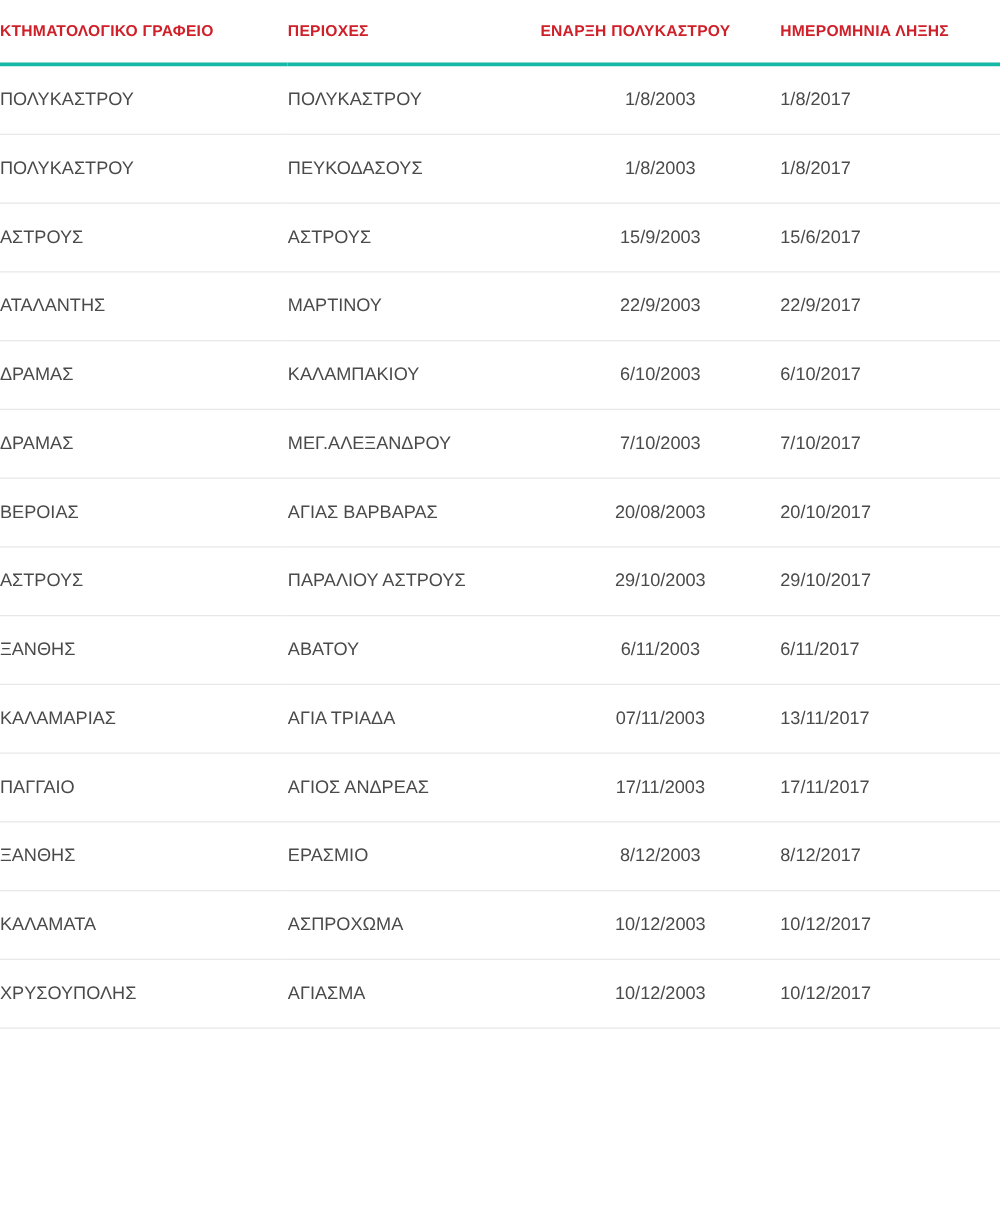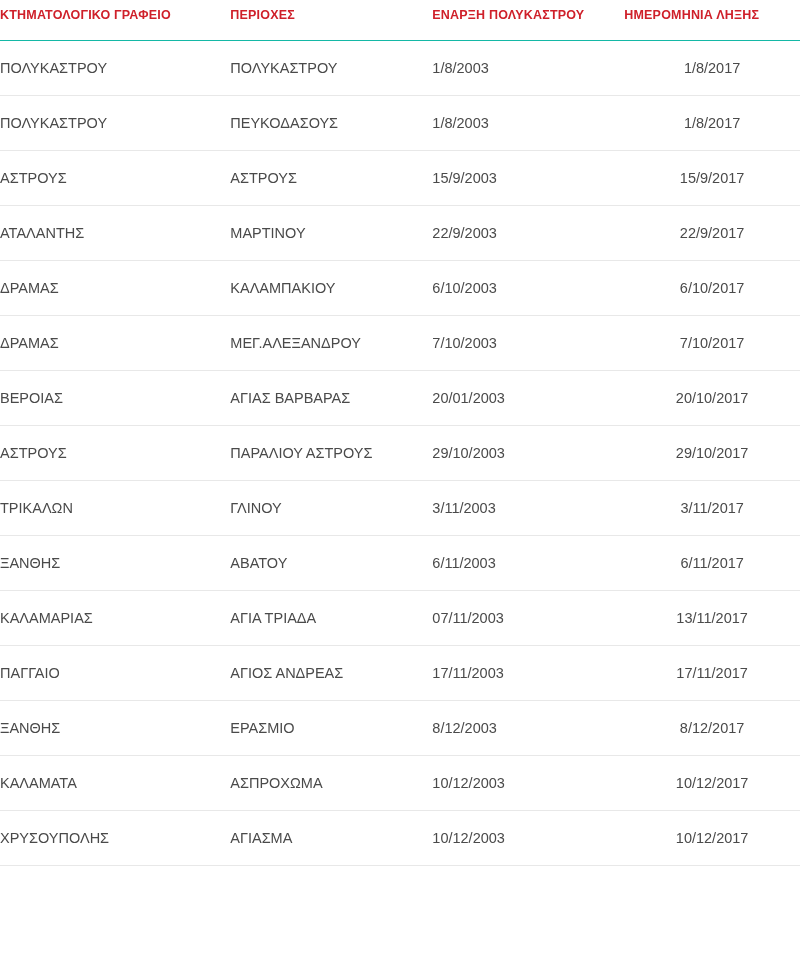--- a/index.html
+++ b/index.html
@@ -22,44 +22,44 @@
     width: 100%;
     border-collapse: collapse;
     table-layout: fixed;
   }
   table.data-table th {
     text-align: left;
     font-size: 12.5px;
     font-weight: bold;
     color: #cf202a;
     letter-spacing: 0.2px;
-    padding: 8px 0 18px 0;
-    border-bottom: 1px solid #14b8a6;
+    padding: 18px 0 18px 0;
+    border-bottom: 3px solid #14b8a6;
     vertical-align: middle;
     white-space: nowrap;
   }
   table.data-table td {
     font-size: 14.5px;
     color: #4a4a4a;
     padding: 19px 0 19px 0;
     border-bottom: 1px solid #e8e8e8;
     vertical-align: middle;
     white-space: nowrap;
   }
   
   th.col-0, td.col-0 { width: 228px; padding-left: 8px; }
   th.col-1, td.col-1 { width: 200px; padding-left: 8px; }
-  th.col-2, td.col-2 { width: 190px; padding-left: 8px; }
+  th.col-2, td.col-2 { width: 190px; padding-left: 8px; text-align: center; }
   th.col-3, td.col-3 { width: 174px; padding-left: 8px; }
 
   th.col-2 { text-align: right; padding-right: 8px; }
   th.col-3 { text-align: right; padding-right: 12px; }
 
   td.col-2 { padding-left: 0; text-indent: 0; }
-  td.col-3 { padding-left: 0; text-align: center; }
+  td.col-3 { padding-left: 0; }
 </style>
 </head>
 <body>
 
 <div class="table-wrap">
   <table class="data-table">
     <thead>
       <tr>
         <th class="col-0">ΚΤΗΜΑΤΟΛΟΓΙΚΟ ΓΡΑΦΕΙΟ</th>
         <th class="col-1">ΠΕΡΙΟΧΕΣ</th>
@@ -77,21 +77,21 @@
         <tr>
           <td class="col-0">ΠΟΛΥΚΑΣΤΡΟΥ</td>
           <td class="col-1">ΠΕΥΚΟΔΑΣΟΥΣ</td>
           <td class="col-2">1/8/2003</td>
           <td class="col-3">1/8/2017</td>
         </tr>
         <tr>
           <td class="col-0">ΑΣΤΡΟΥΣ</td>
           <td class="col-1">ΑΣΤΡΟΥΣ</td>
           <td class="col-2">15/9/2003</td>
-          <td class="col-3">15/9/2017</td>
+          <td class="col-3">15/6/2017</td>
         </tr>
         <tr>
           <td class="col-0">ΑΤΑΛΑΝΤΗΣ</td>
           <td class="col-1">ΜΑΡΤΙΝΟΥ</td>
           <td class="col-2">22/9/2003</td>
           <td class="col-3">22/9/2017</td>
         </tr>
         <tr>
           <td class="col-0">ΔΡΑΜΑΣ</td>
           <td class="col-1">ΚΑΛΑΜΠΑΚΙΟΥ</td>
@@ -100,34 +100,28 @@
         </tr>
         <tr>
           <td class="col-0">ΔΡΑΜΑΣ</td>
           <td class="col-1">ΜΕΓ.ΑΛΕΞΑΝΔΡΟΥ</td>
           <td class="col-2">7/10/2003</td>
           <td class="col-3">7/10/2017</td>
         </tr>
         <tr>
           <td class="col-0">ΒΕΡΟΙΑΣ</td>
           <td class="col-1">ΑΓΙΑΣ ΒΑΡΒΑΡΑΣ</td>
-          <td class="col-2">20/01/2003</td>
+          <td class="col-2">20/08/2003</td>
           <td class="col-3">20/10/2017</td>
         </tr>
         <tr>
           <td class="col-0">ΑΣΤΡΟΥΣ</td>
           <td class="col-1">ΠΑΡΑΛΙΟΥ ΑΣΤΡΟΥΣ</td>
           <td class="col-2">29/10/2003</td>
           <td class="col-3">29/10/2017</td>
-        </tr>
-        <tr>
-          <td class="col-0">ΤΡΙΚΑΛΩΝ</td>
-          <td class="col-1">ΓΛΙΝΟΥ</td>
-          <td class="col-2">3/11/2003</td>
-          <td class="col-3">3/11/2017</td>
         </tr>
         <tr>
           <td class="col-0">ΞΑΝΘΗΣ</td>
           <td class="col-1">ΑΒΑΤΟΥ</td>
           <td class="col-2">6/11/2003</td>
           <td class="col-3">6/11/2017</td>
         </tr>
         <tr>
           <td class="col-0">ΚΑΛΑΜΑΡΙΑΣ</td>
           <td class="col-1">ΑΓΙΑ ΤΡΙΑΔΑ</td>

